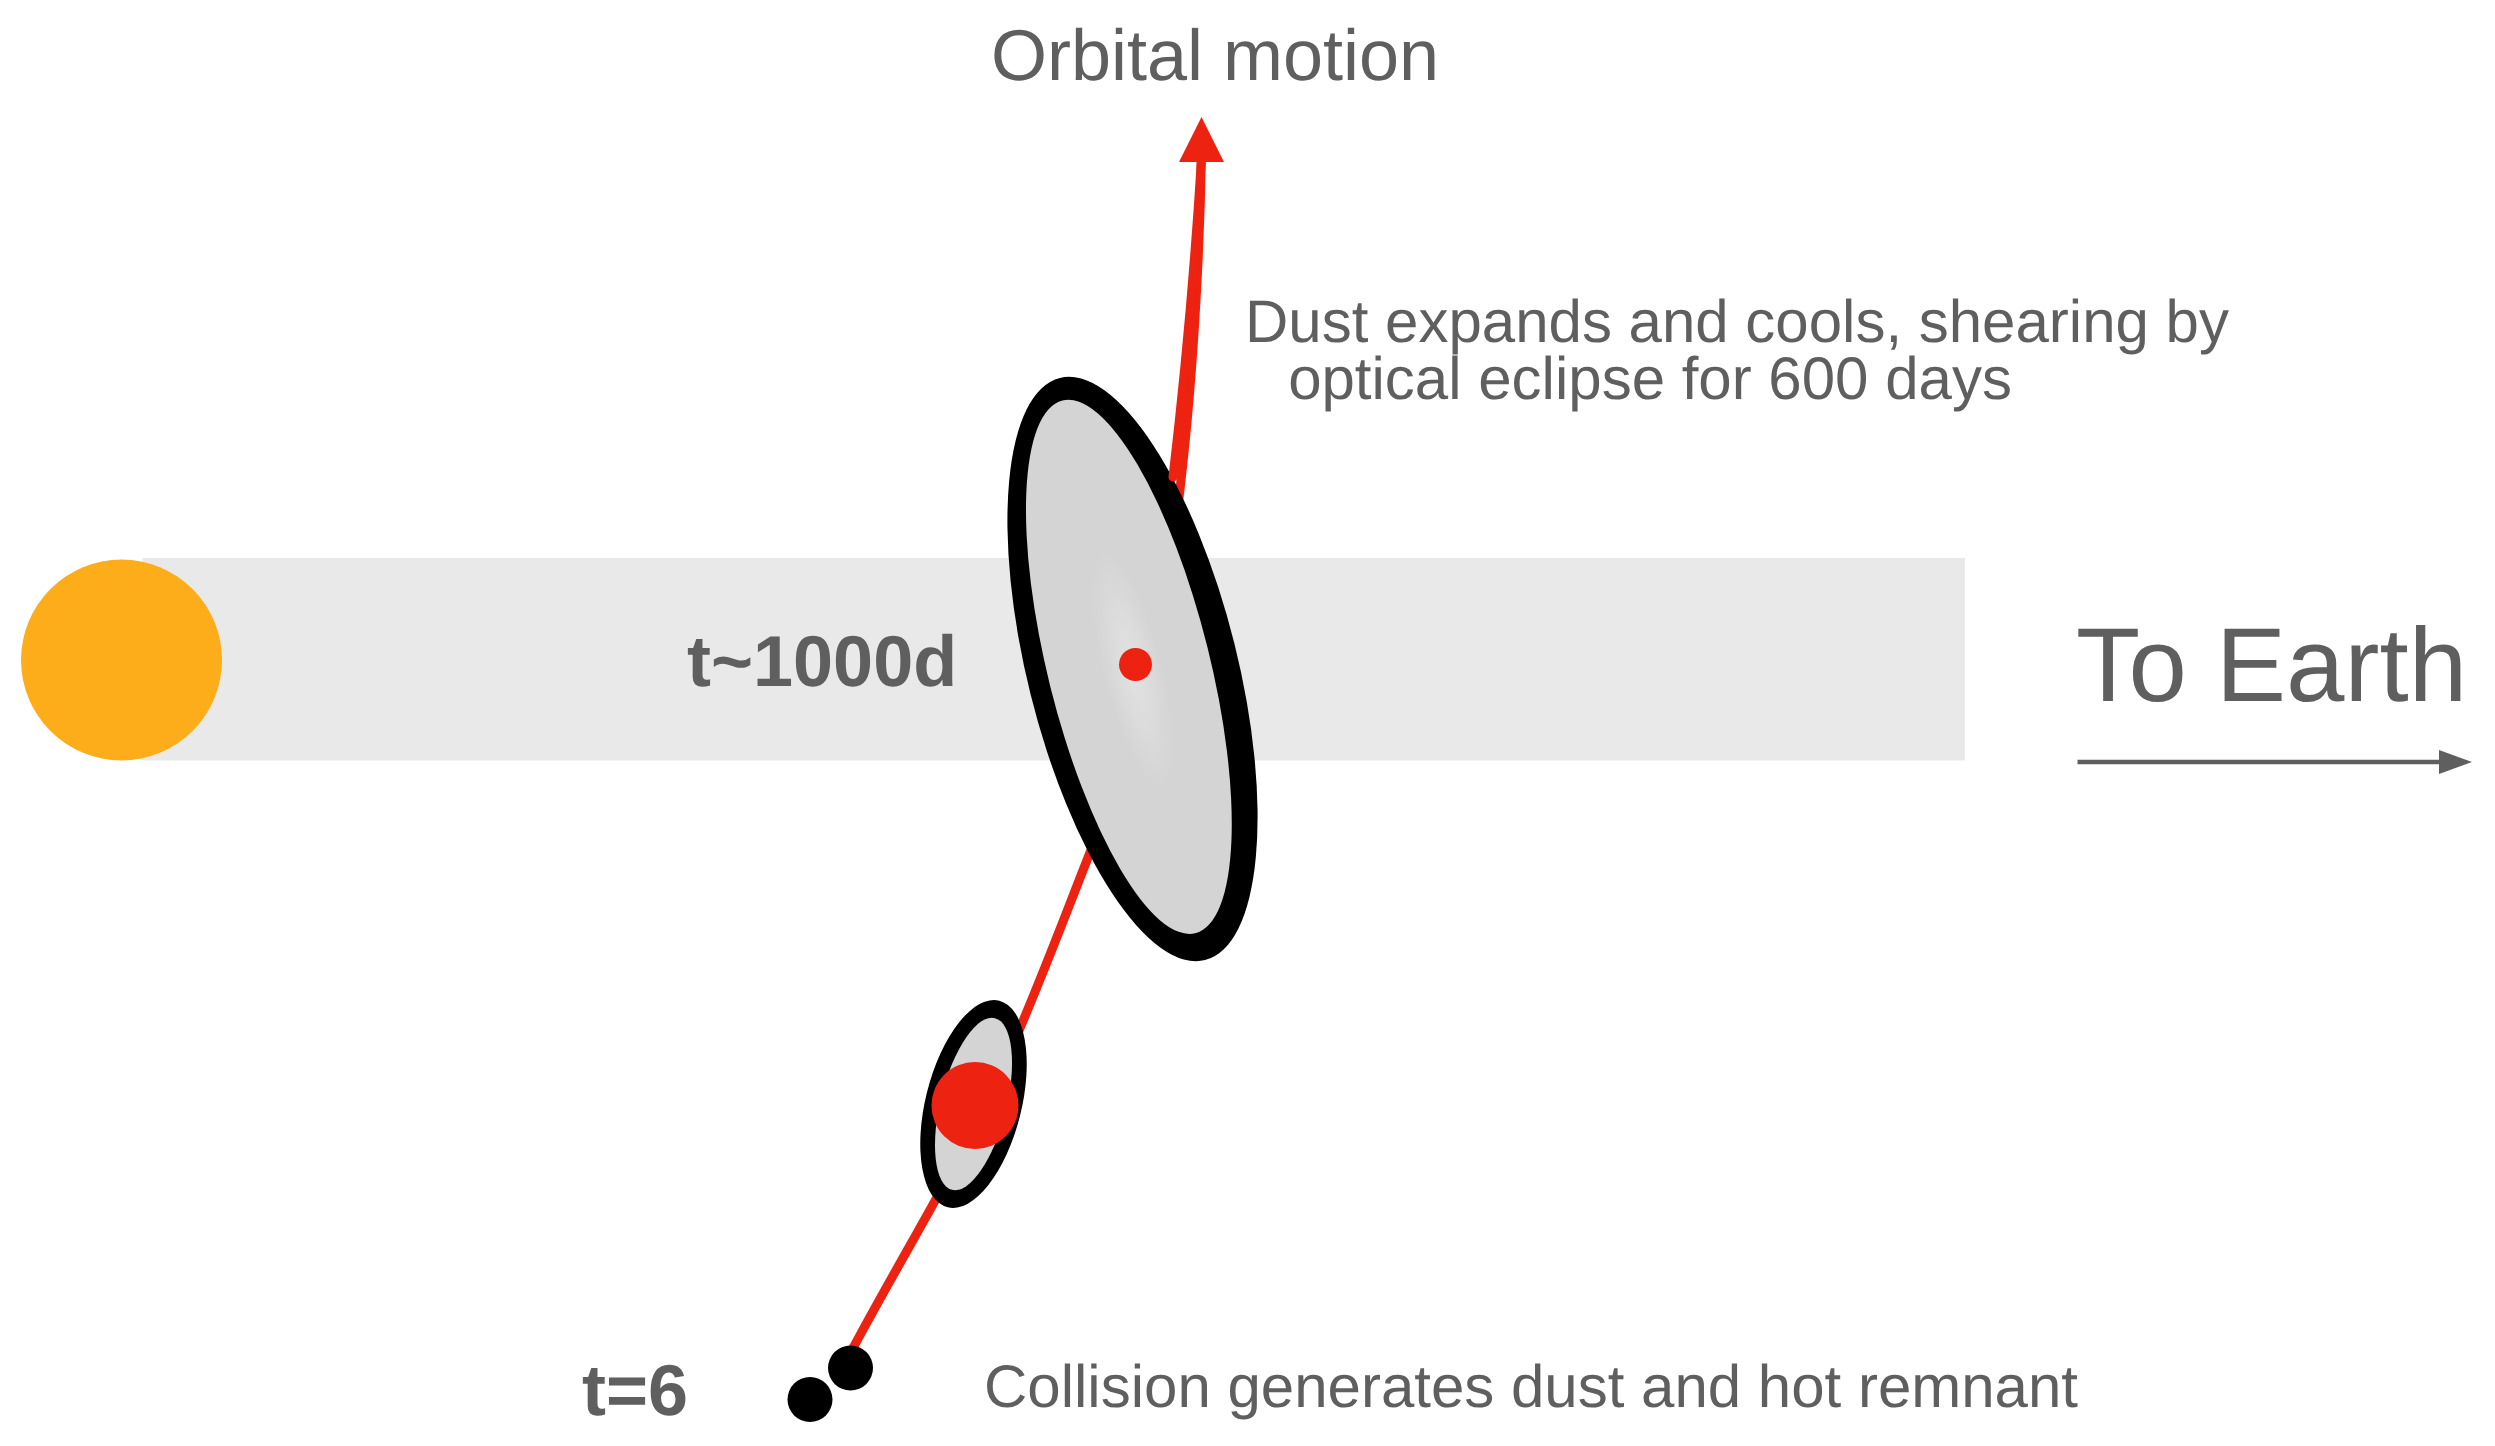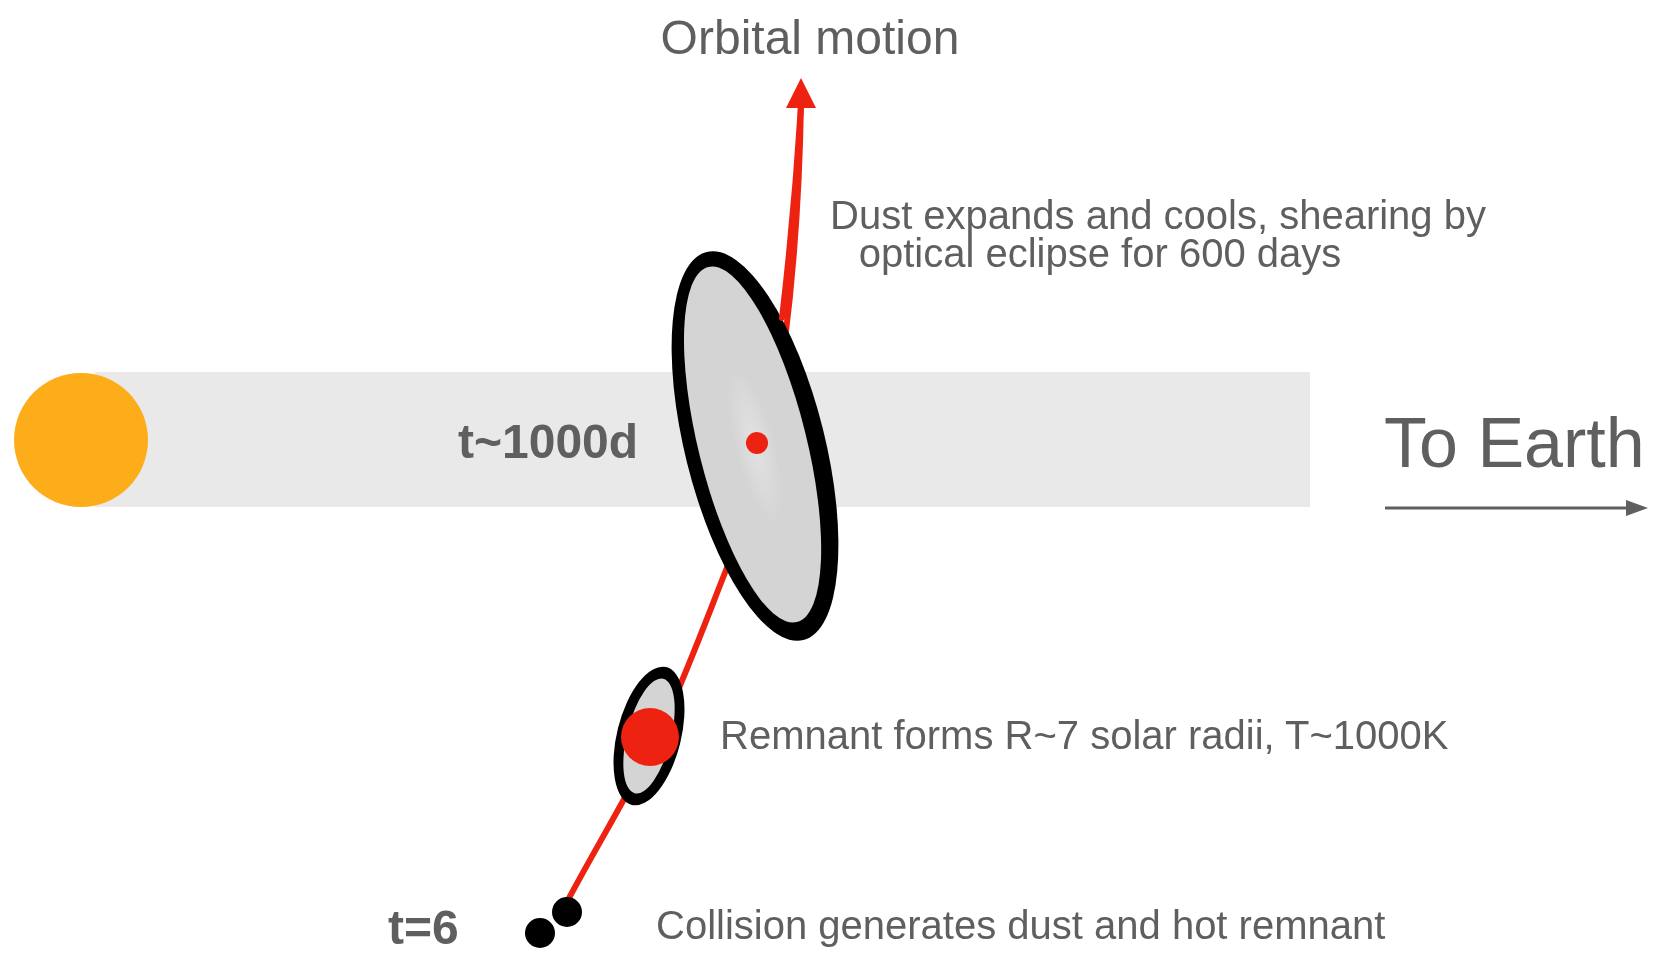--- a/index.html
+++ b/index.html
@@ -123,16 +123,15 @@
 <div class="label time-label t1000">t~1000d</div>
 
 <div class="label time-label t0">t=6</div>
 
 <div class="label note note-dust">
   <div>Dust expands and cools, shearing by</div>
   <div>optical eclipse for 600 days</div>
 </div>
 
 <div class="label note note-remnant">
-  <div>Remnant forms R~7 solar radii, T~1000K</div>
 </div>
 
 <div class="label note note-collision">Collision generates dust and hot remnant</div>
 
 </body></html>

